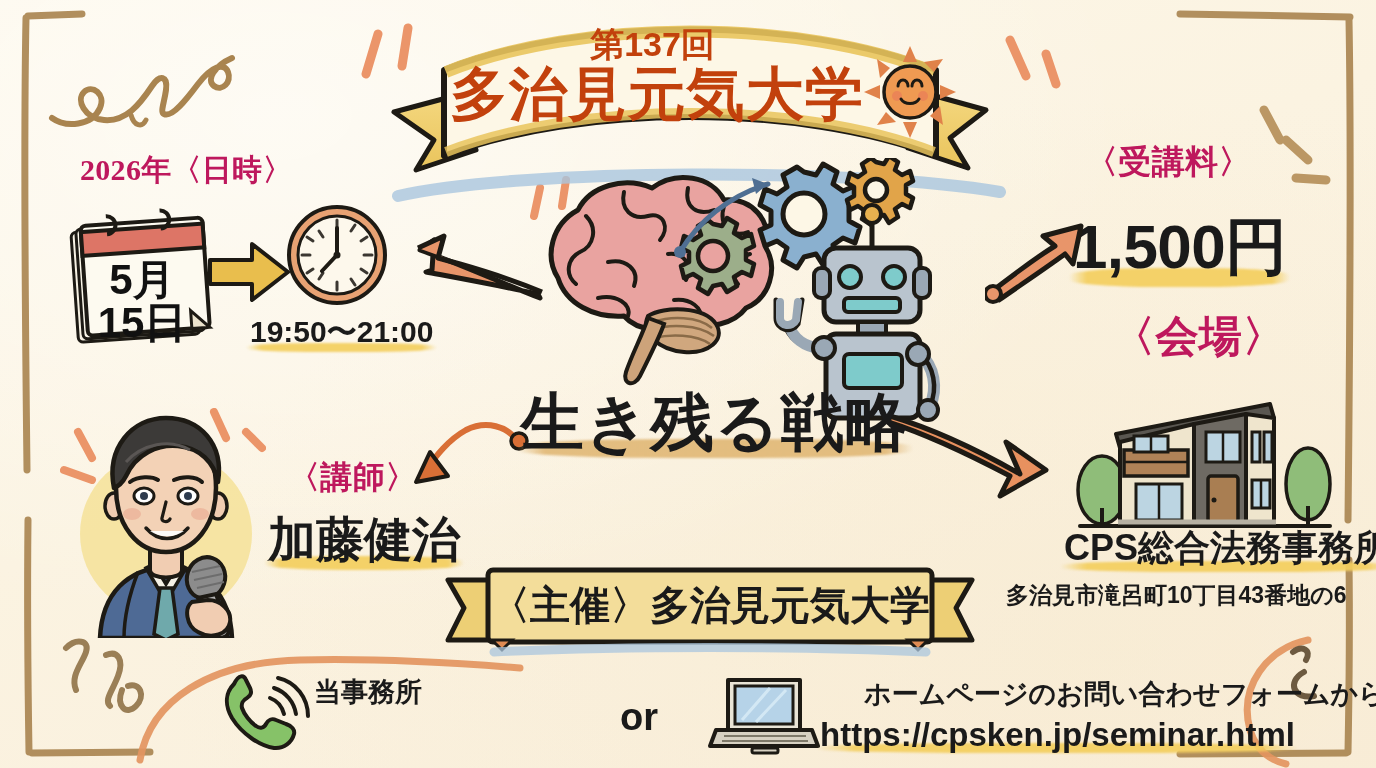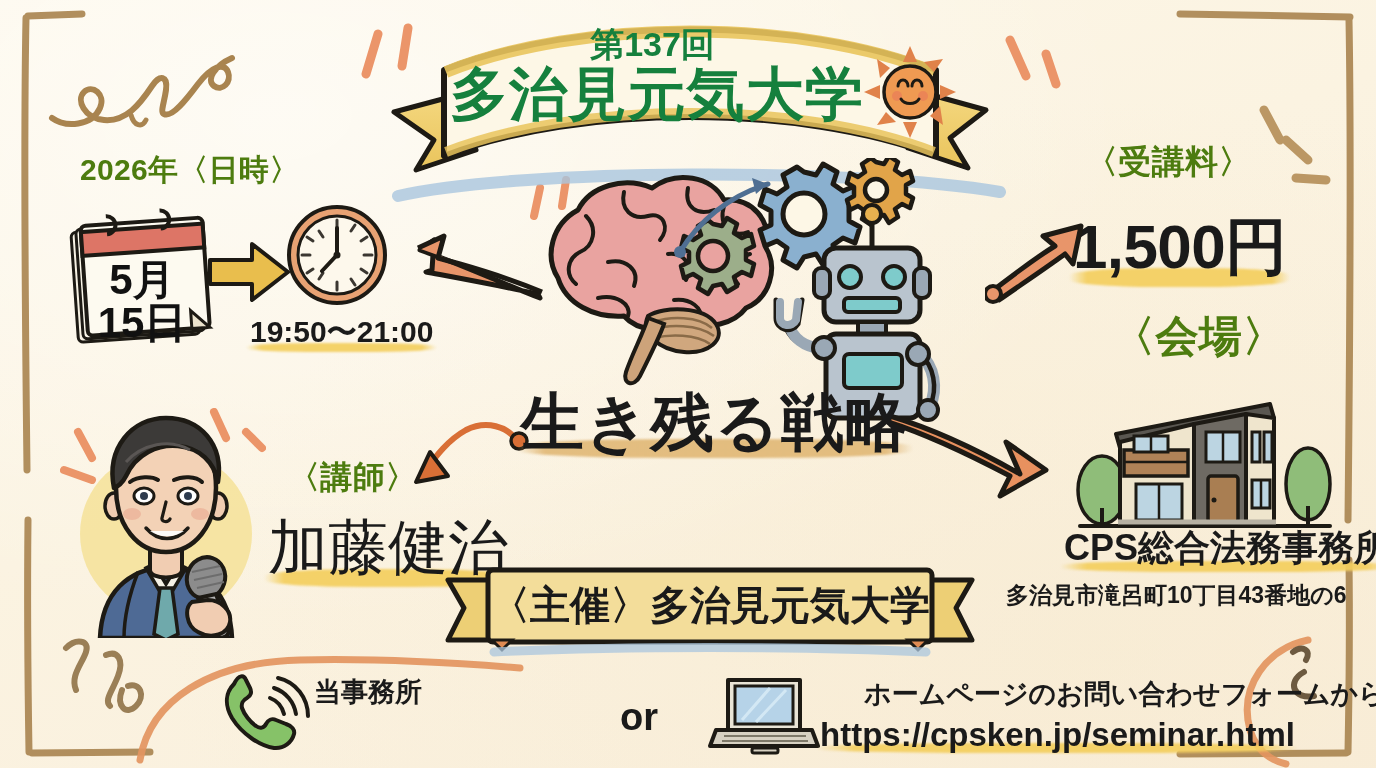--- a/index.html
+++ b/index.html
@@ -29,21 +29,22 @@
     pointer-events: none;
     z-index: 0;
   }
   .layer { position: absolute; inset: 0; z-index: 1; }
   .abs { position: absolute; }
 
   
   .jp-head {
     font-weight: bold;
     letter-spacing: 0.01em;
-    color: #4d7c0f;
+    color: #be185d;
+    font-family: Liberation Serif, serif;
   }
   .hl {
     position: relative;
     display: inline-block;
     white-space: nowrap;
   }
   .hl::after {
     content: "";
     position: absolute;
     left: -4px; right: -4px;
@@ -71,37 +72,37 @@
   .main-title {
     font-size: 63px;
     font-weight: bold;
     line-height: 1.22;
     letter-spacing: 0.02em;
     text-align: center;
   }
 
   
   .speaker-label { font-size: 32px; font-weight: bold; }
-  .speaker-name { font-size: 60px; font-weight: normal; }
+  .speaker-name { font-size: 48px; font-weight: bold; }
 
   
   .venue-name { font-size: 36px; font-weight: bold; white-space: nowrap; }
   .venue-addr { font-size: 23px; font-weight: bold; white-space: nowrap; }
 
   
   .contact-small { font-size: 27px; font-weight: bold; }
   .contact-big { font-size: 38px; font-weight: bold; }
   .or-text { font-size: 38px; font-weight: bold; }
   .web-line1 { font-size: 27px; font-weight: bold; white-space: nowrap; margin-left: 44px; }
   .web-line2 { font-size: 33px; font-weight: bold; white-space: nowrap; }
 
   
   .ribbon-title {
     font-weight: bold;
-    color: #15803d;
+    color: #c2410c;
     text-align: center;
   }
   .ribbon-kai { font-size: 34px; }
   .ribbon-main { font-size: 58px; letter-spacing: 0.02em; }
 
   .host-ribbon-text { font-size: 40px; font-weight: bold; }
 </style>
 </head>
 <body>
 

